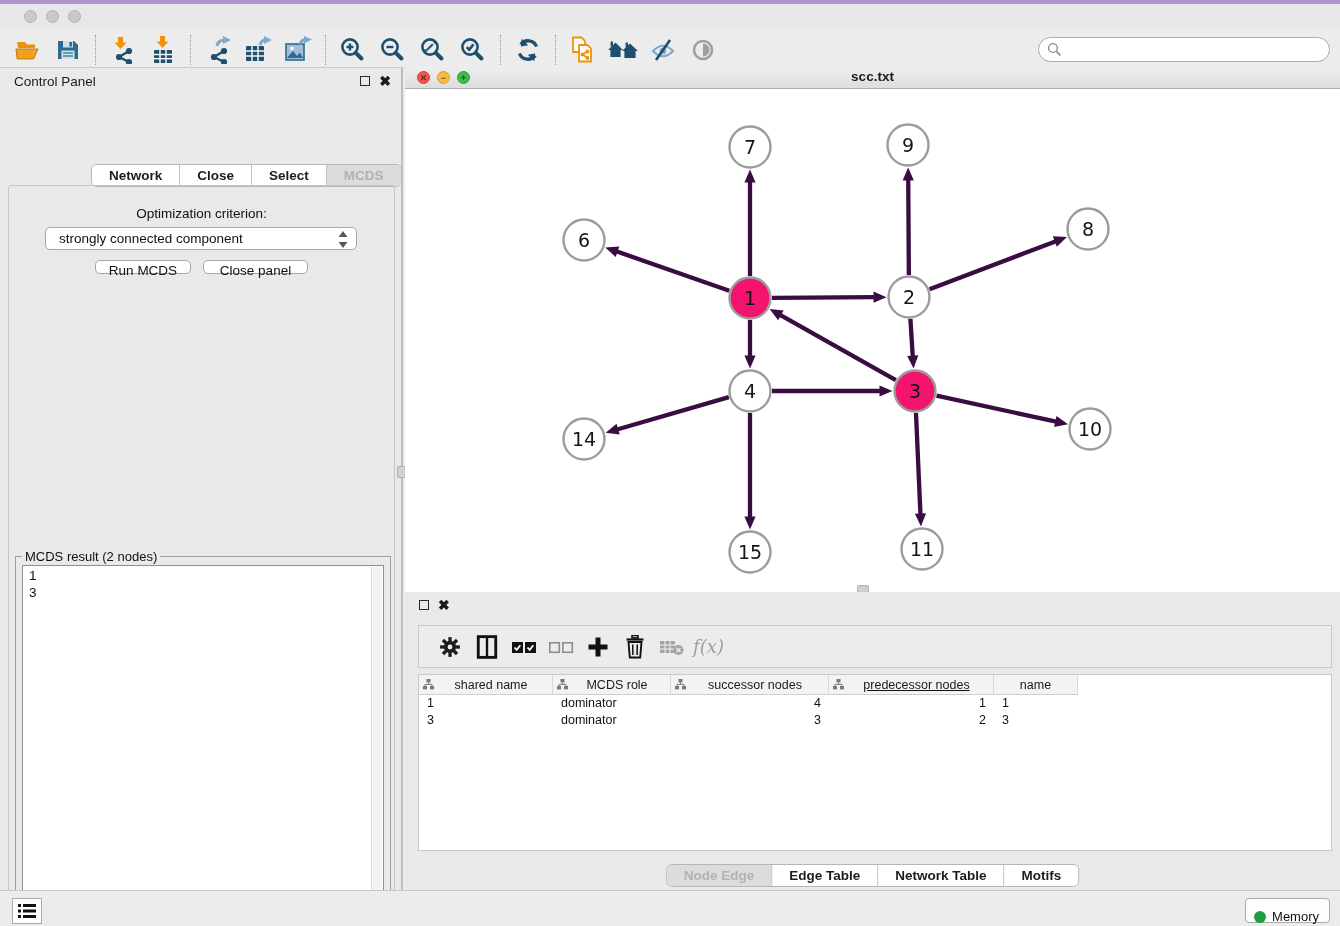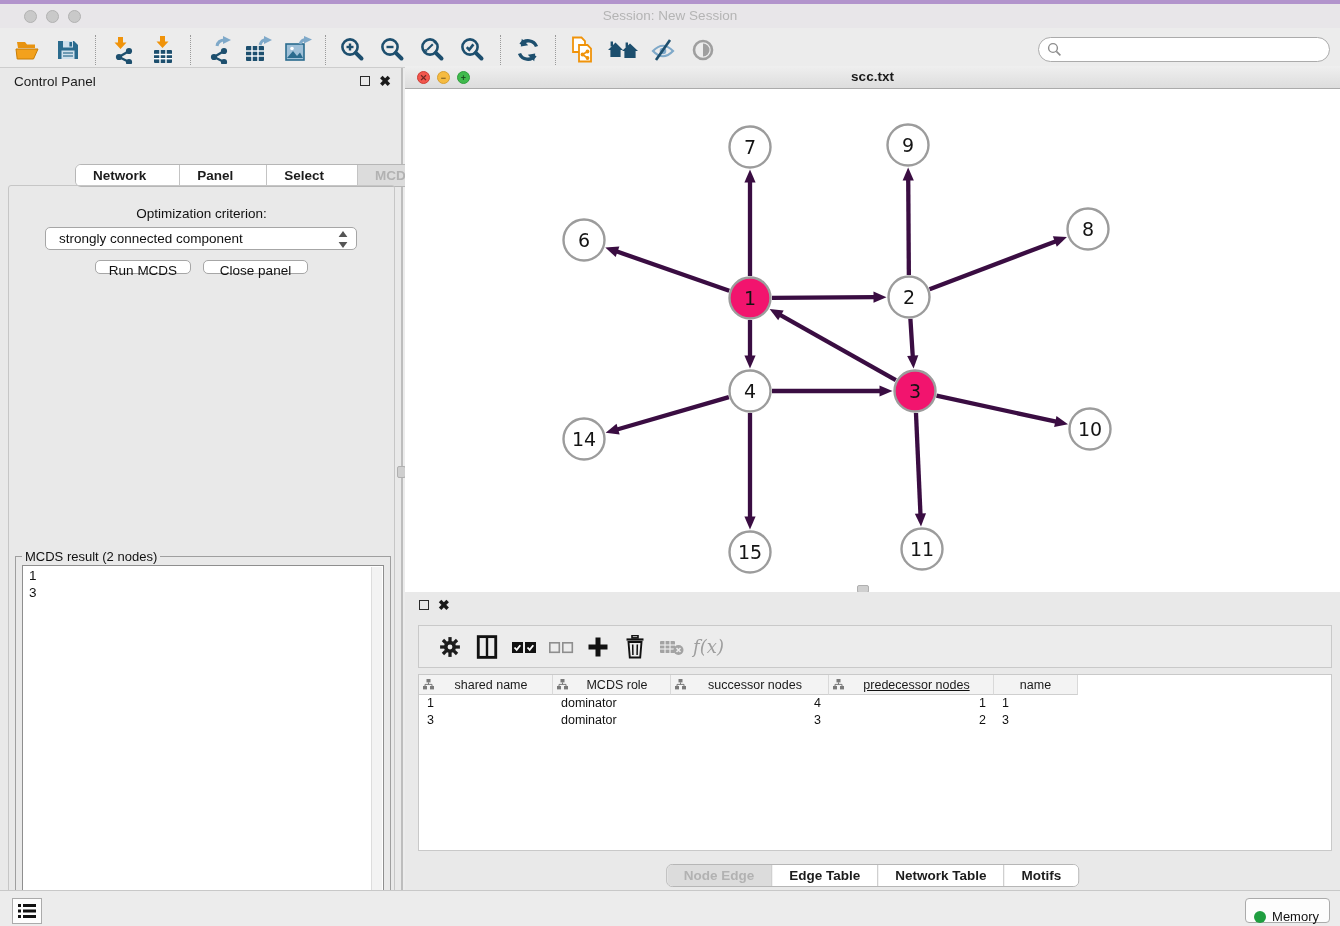--- a/index.html
+++ b/index.html
@@ -29,21 +29,21 @@
   .panel-head { height:26px; display:flex; align-items:center; padding:0 10px 0 14px; }
   .panel-title { font-size:13.5px; color:#1c1c1c; flex:1; }
   .float-box { width:10px; height:10px; border:1.6px solid #2a2a2a; margin-right:9px; }
   .close-x { font-size:14px; font-weight:bold; color:#1a1a1a; line-height:10px; }
 
   .segctl { display:flex; border:1px solid #b6b6b6; border-radius:6px; overflow:hidden; background:#fff; }
   .seg { padding:0 17px; height:21px; line-height:21px; font-size:13.5px; font-weight:600;
     color:#1c1c1c; background:#fff; border-left:1px solid #c4c4c4; }
   .seg:first-child { border-left:none; }
   .seg-active { background:#dcdcdc; color:#b2b2b2; }
-  #cp-tabs { position:absolute; left:75px; top:96px;gap:16px; }
+  #cp-tabs { position:absolute; left:91px; top:96px; }
 
   #cp-body { position:absolute; left:8px; top:117px; width:387px; height:769px;
     border:1px solid #c6c6c6; border-radius:3px; }
   #opt-label { position:absolute; left:0; top:20px; width:100%; text-align:center; font-size:13.5px; color:#111; }
   #criterion { position:absolute; left:36px; top:41px; width:312px; height:23px; background:#fff;
     border:1px solid #a6a6a6; border-radius:5px; font-size:13.5px; color:#111;
     display:flex; align-items:center; padding-left:13px; }
   .spin { position:absolute; right:8px; top:3px; }
   #run-btn { position:absolute; left:86px; top:74px; width:96px; }
   #close-btn { position:absolute; left:194px; top:74px; width:105px; }
@@ -99,21 +99,20 @@
 
   svg { display:block; }
 </style>
 </head>
 <body>
 
 <div id="titlebar" class="abs">
   <span class="tl-dot" style="left:24px"></span>
   <span class="tl-dot" style="left:46px"></span>
   <span class="tl-dot" style="left:68px"></span>
-  <div id="win-title">Session: New Session</div>
 </div>
 
 <div id="toolbar" class="abs">
   <div class="tbtn">
     <svg width="26" height="24" viewBox="0 0 26 24">
       <path d="M2 4 h8 l2 2.5 h8 v3.5 H3 z" fill="#e8930f"></path>
       <path d="M1 11 h22 l-4.5 10 H2.2 z" fill="#f3a11c" stroke="#c87d04" stroke-width="1"></path>
     </svg>
   </div>
   <div class="tbtn">
@@ -281,21 +280,21 @@
 </div>
 
 <div id="control-panel" class="abs">
   <div class="panel-head">
     <span class="panel-title">Control Panel</span>
     <span class="float-box"></span>
     <span class="close-x">✖</span>
   </div>
   <div id="cp-tabs" class="segctl">
       <div class="seg">Network</div>
-      <div class="seg">Panel</div>
+      <div class="seg">Close</div>
       <div class="seg">Select</div>
       <div class="seg seg-active">MCDS</div>
     </div>
 
   <div id="cp-body">
     <div id="criterion">
       <span>strongly connected component</span>
       <span class="spin">
         <svg width="10" height="17" viewBox="0 0 10 17">
           <path d="M5 0 L9.4 6 H0.6 z" fill="#555"></path>

